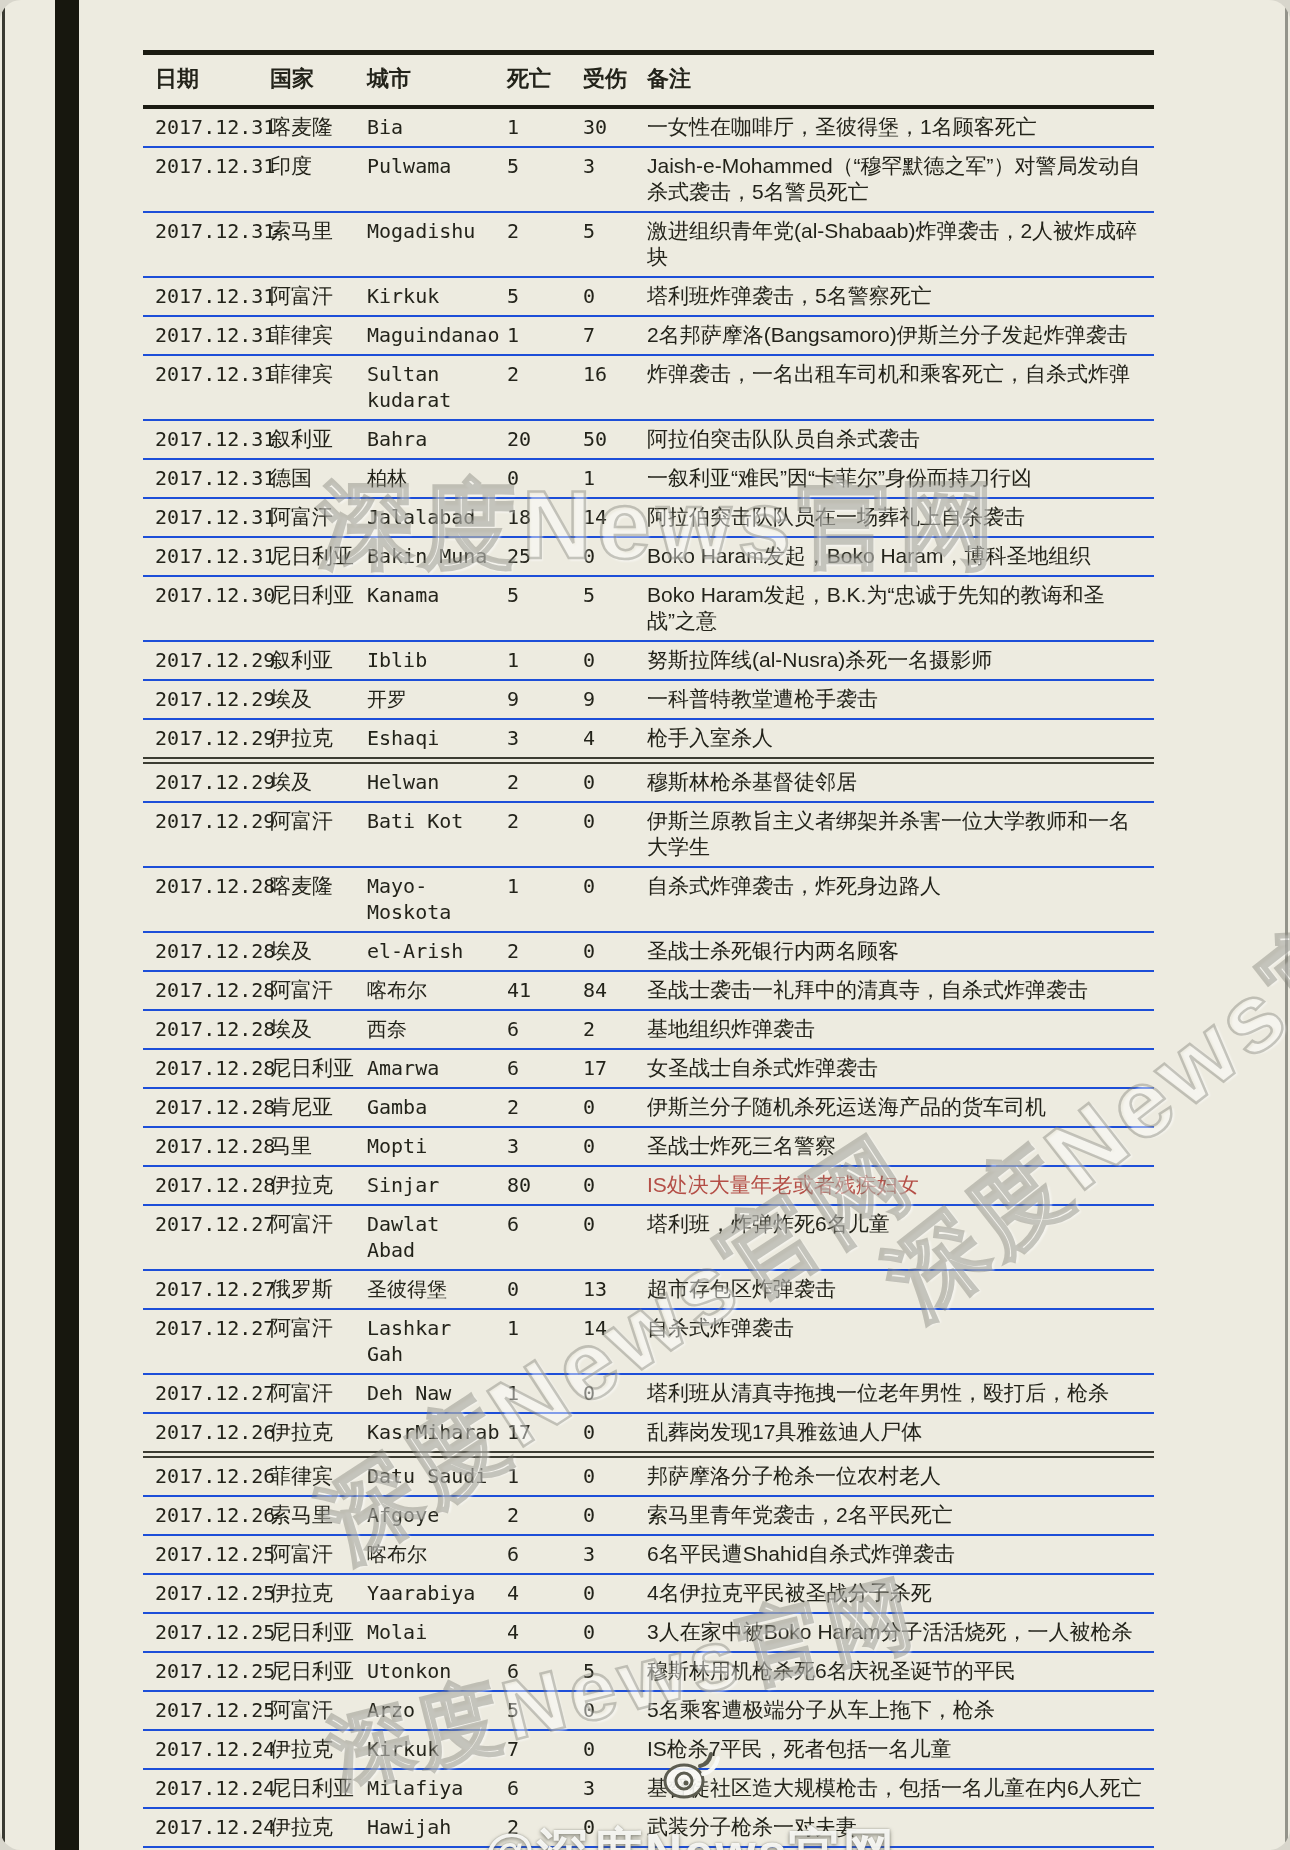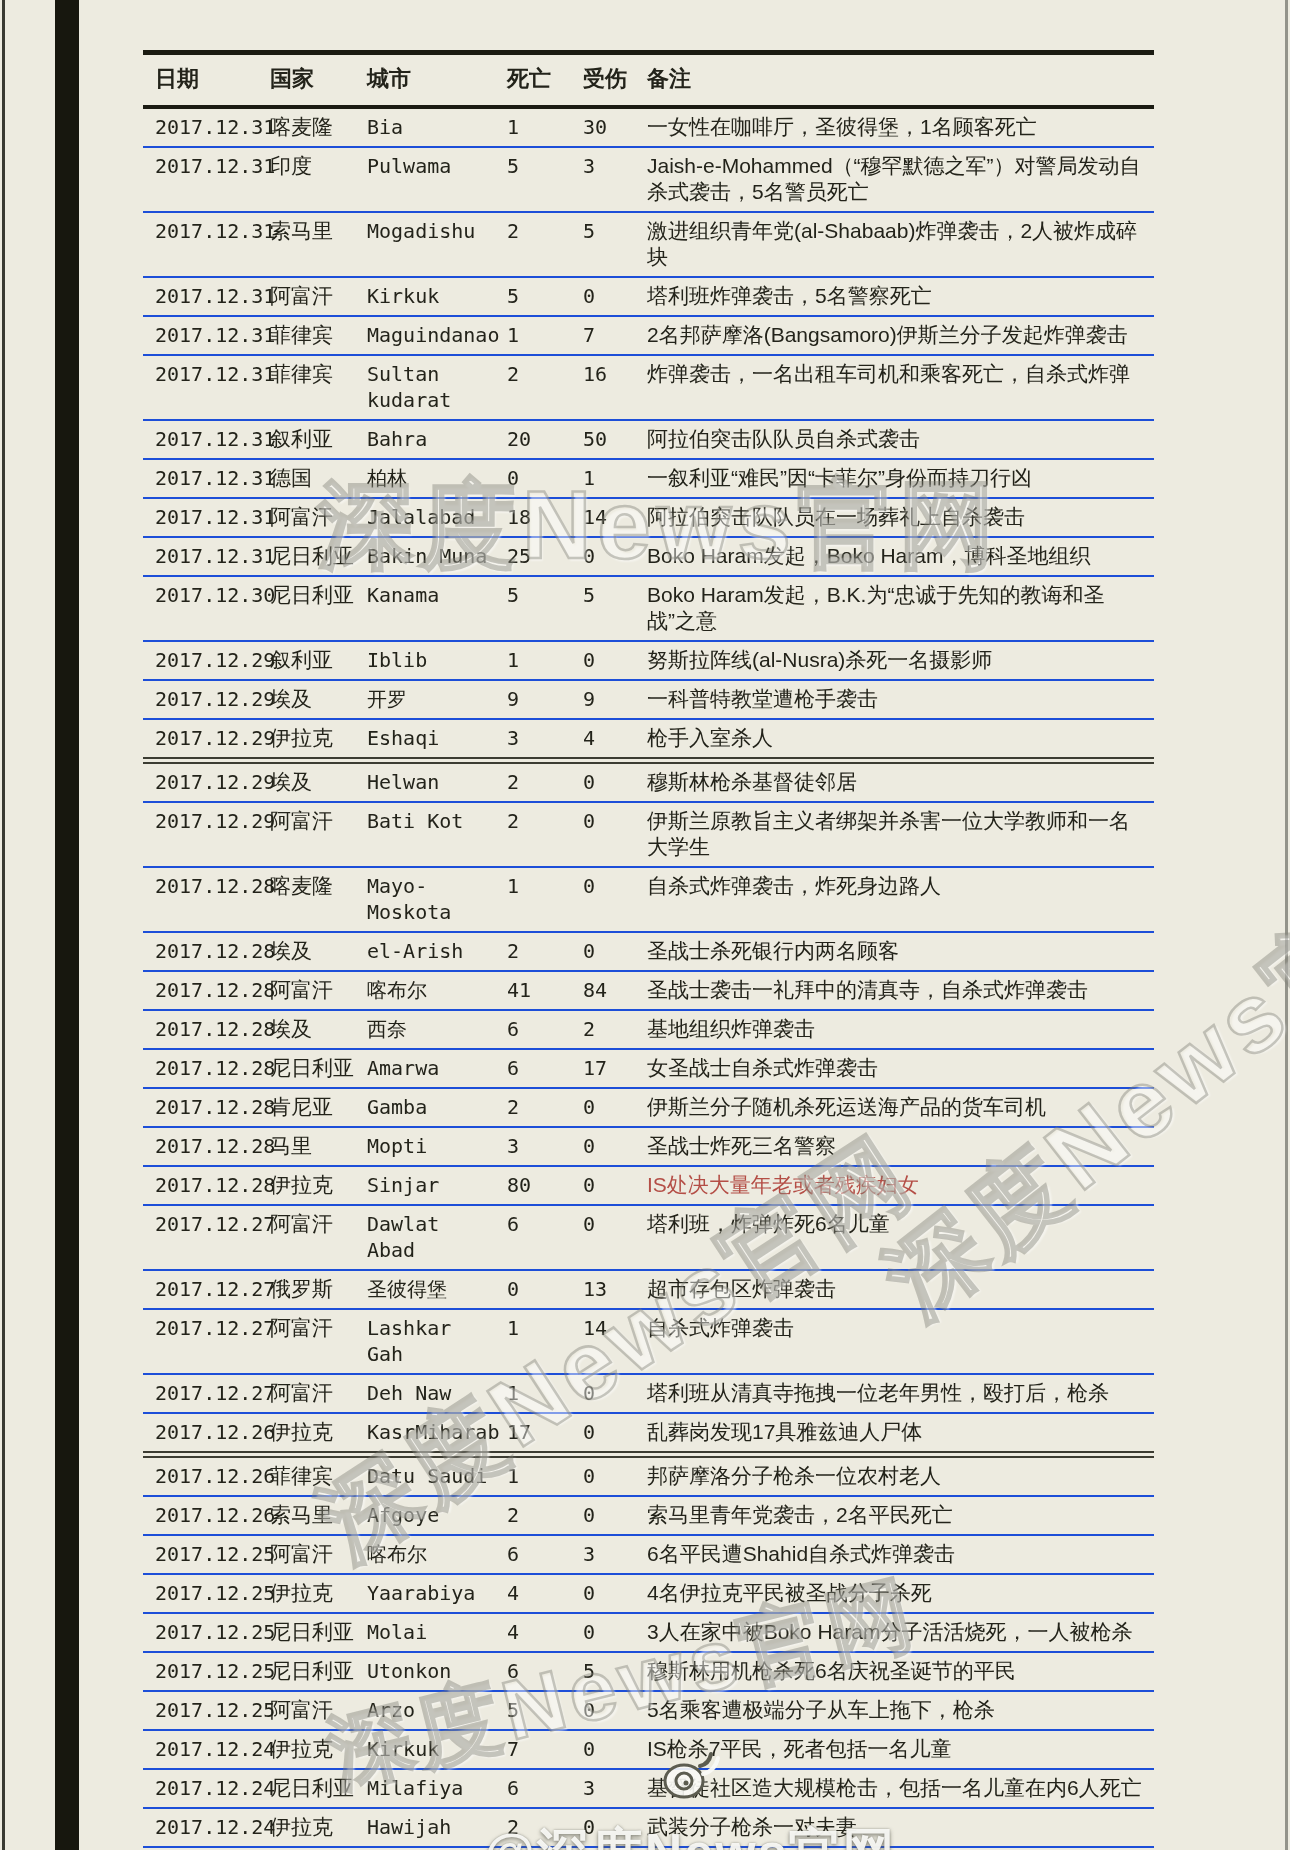--- a/index.html
+++ b/index.html
@@ -1,20 +1,21 @@
 <!DOCTYPE html>
 <html><head>
 <meta charset="utf-8">
 <style>
   html,body { margin:0; padding:0; background:#d8d6cc; }
   .page {
     position:relative; width:1290px; height:1850px;
     background:#edebe0; overflow:hidden;
     font-family:"Liberation Sans", sans-serif;
     color:#23231a;
+    border-radius:21px;
   }
   .edge-line-left  { position:absolute; left:2px;  top:0; width:3px;  height:100%; background:#3a3a32; }
   .spine-bar       { position:absolute; left:55px; top:0; width:24px; height:100%; background:#17170e; }
   .edge-line-right { position:absolute; right:2px; top:0; width:3px;  height:100%; background:#93938a; }
 
   .tablewrap { position:absolute; left:143px; top:50px; width:1011px; }
   table {
     width:100%; border-collapse:collapse; table-layout:fixed;
     border-top:5px solid #1b1b12; border-bottom:3px solid #1b1b12;
     font-size:21px;

